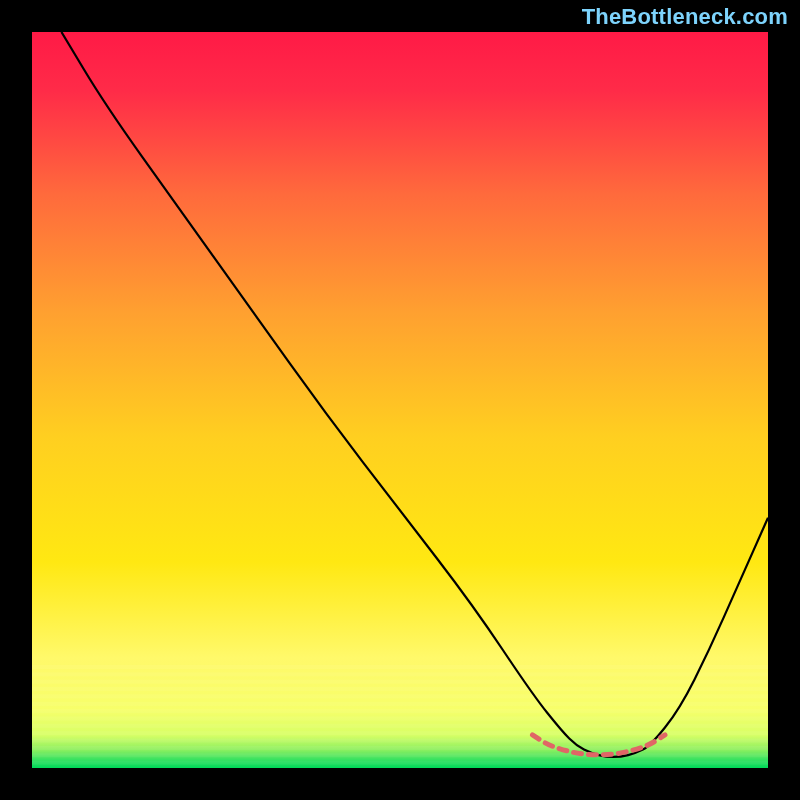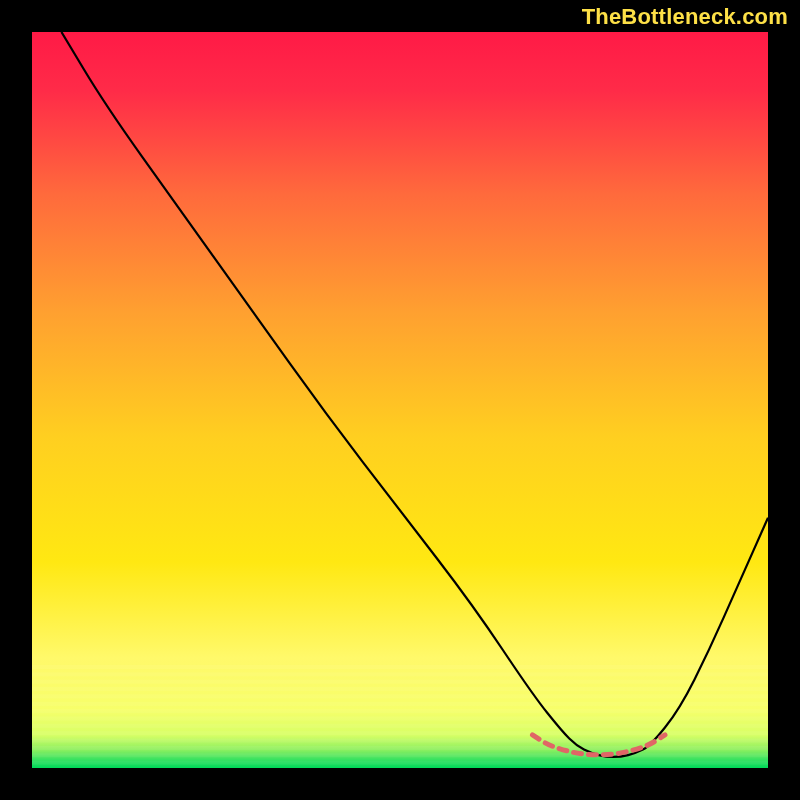--- a/index.html
+++ b/index.html
@@ -15,21 +15,21 @@
     width: 800px;
     height: 800px;
   }
   .watermark {
     position: absolute;
     top: 4px;
     right: 12px;
     font-family: Arial, Helvetica, sans-serif;
     font-size: 22px;
     font-weight: bold;
-    color: #fde047;
+    color: #7dd3fc;
     z-index: 10;
     letter-spacing: 0.2px;
   }
   .plot-area {
     position: absolute;
     left: 32px;
     top: 32px;
     width: 736px;
     height: 736px;
   }

